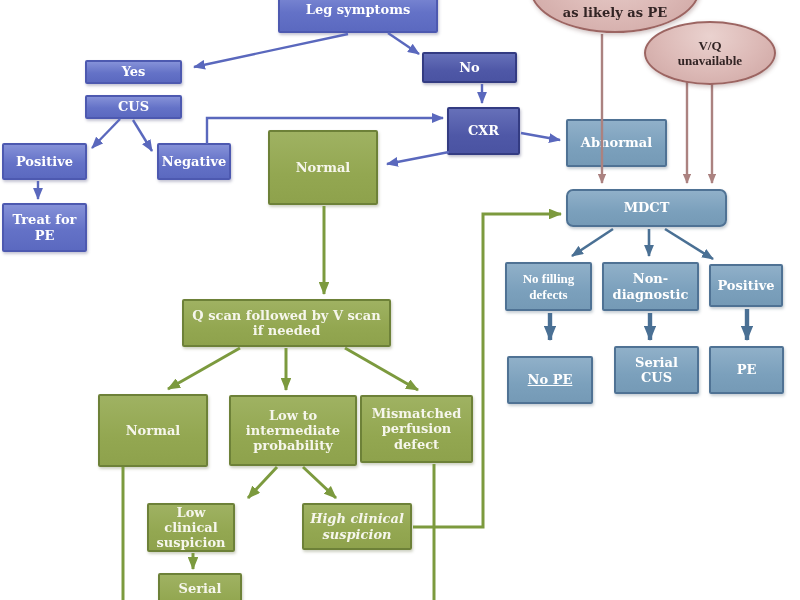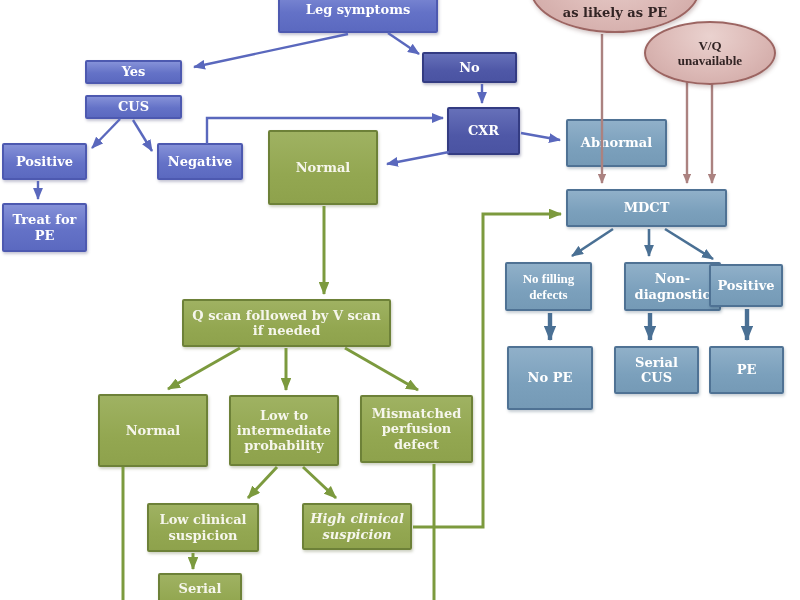--- a/index.html
+++ b/index.html
@@ -57,21 +57,21 @@
       </div>
       <div class="node periwinkle" style="left: 85px; top: 60px; width: 97px; height: 24px;">
         <span class="node-label">Yes</span>
       </div>
       <div class="node periwinkle" style="left: 85px; top: 95px; width: 97px; height: 24px;">
         <span class="node-label">CUS</span>
       </div>
       <div class="node periwinkle" style="left: 2px; top: 143px; width: 85px; height: 37px;">
         <span class="node-label">Positive</span>
       </div>
-      <div class="node periwinkle" style="left: 157px; top: 143px; width: 86px; height: 37px;">
+      <div class="node periwinkle" style="left: 157px; top: 143px; width: 74px; height: 37px;">
         <span class="node-label">Negative</span>
       </div>
       <div class="node periwinkle" style="left: 2px; top: 203px; width: 85px; height: 49px; text-align: center;">
         <span class="node-label">Treat for
 PE</span>
       </div>
       <div class="node darkblue" style="left: 422px; top: 52px; width: 95px; height: 31px;">
         <span class="node-label">No</span>
       </div>
       <div class="node darkblue" style="left: 447px; top: 107px; width: 73px; height: 48px;">
@@ -80,59 +80,59 @@
       <div class="node green" style="left: 268px; top: 130px; width: 110px; height: 75px;">
         <span class="node-label">Normal</span>
       </div>
       <div class="node green" style="left: 182px; top: 299px; width: 209px; height: 48px;">
         <span class="node-label">Q scan followed by V scan
 if needed</span>
       </div>
       <div class="node green" style="left: 98px; top: 394px; width: 110px; height: 73px;">
         <span class="node-label">Normal</span>
       </div>
-      <div class="node green" style="left: 229px; top: 395px; width: 110px; height: 71px;">
+      <div class="node green" style="left: 229px; top: 395px; width: 128px; height: 71px;">
         <span class="node-label">Low to
 intermediate
 probability</span>
       </div>
       <div class="node green" style="left: 360px; top: 395px; width: 113px; height: 68px;">
         <span class="node-label">Mismatched
 perfusion
 defect</span>
       </div>
-      <div class="node green" style="left: 147px; top: 503px; width: 112px; height: 49px;">
+      <div class="node green" style="left: 147px; top: 503px; width: 88px; height: 49px;">
         <span class="node-label">Low clinical
 suspicion</span>
       </div>
       <div class="node green" style="left: 302px; top: 503px; width: 110px; height: 47px; font-style: italic;">
         <span class="node-label">High clinical
 suspicion</span>
       </div>
       <div class="node green align-top" style="left: 158px; top: 573px; width: 84px; height: 45px;">
         <span class="node-label">Serial</span>
       </div>
       <div class="node steel" style="left: 566px; top: 119px; width: 101px; height: 48px; justify-content: center;">
         <span class="node-label">Abnormal</span>
       </div>
-      <div class="node steel" style="left: 566px; top: 189px; width: 161px; height: 38px;">
+      <div class="node steel" style="left: 566px; top: 189px; width: 161px; height: 38px; border-radius: 7px;">
         <span class="node-label">MDCT</span>
       </div>
       <div class="node steel" style="left: 505px; top: 262px; width: 87px; height: 49px; font-family: Liberation Serif, serif;">
         <span class="node-label">No filling
 defects</span>
       </div>
-      <div class="node steel" style="left: 602px; top: 262px; width: 97px; height: 49px; margin-left: 22px;">
+      <div class="node steel" style="left: 602px; top: 262px; width: 97px; height: 49px;">
         <span class="node-label">Non-
 diagnostic</span>
       </div>
       <div class="node steel" style="left: 709px; top: 264px; width: 74px; height: 43px;">
         <span class="node-label">Positive</span>
       </div>
-      <div class="node steel" style="left: 507px; top: 346px; width: 86px; height: 64px;">
+      <div class="node steel" style="left: 507px; top: 356px; width: 86px; height: 48px; text-decoration: underline;">
         <span class="node-label">No PE</span>
       </div>
       <div class="node steel" style="left: 614px; top: 346px; width: 85px; height: 48px;">
         <span class="node-label">Serial
 CUS</span>
       </div>
       <div class="node steel" style="left: 709px; top: 346px; width: 75px; height: 48px;">
         <span class="node-label">PE</span>
       </div>
     </div>

